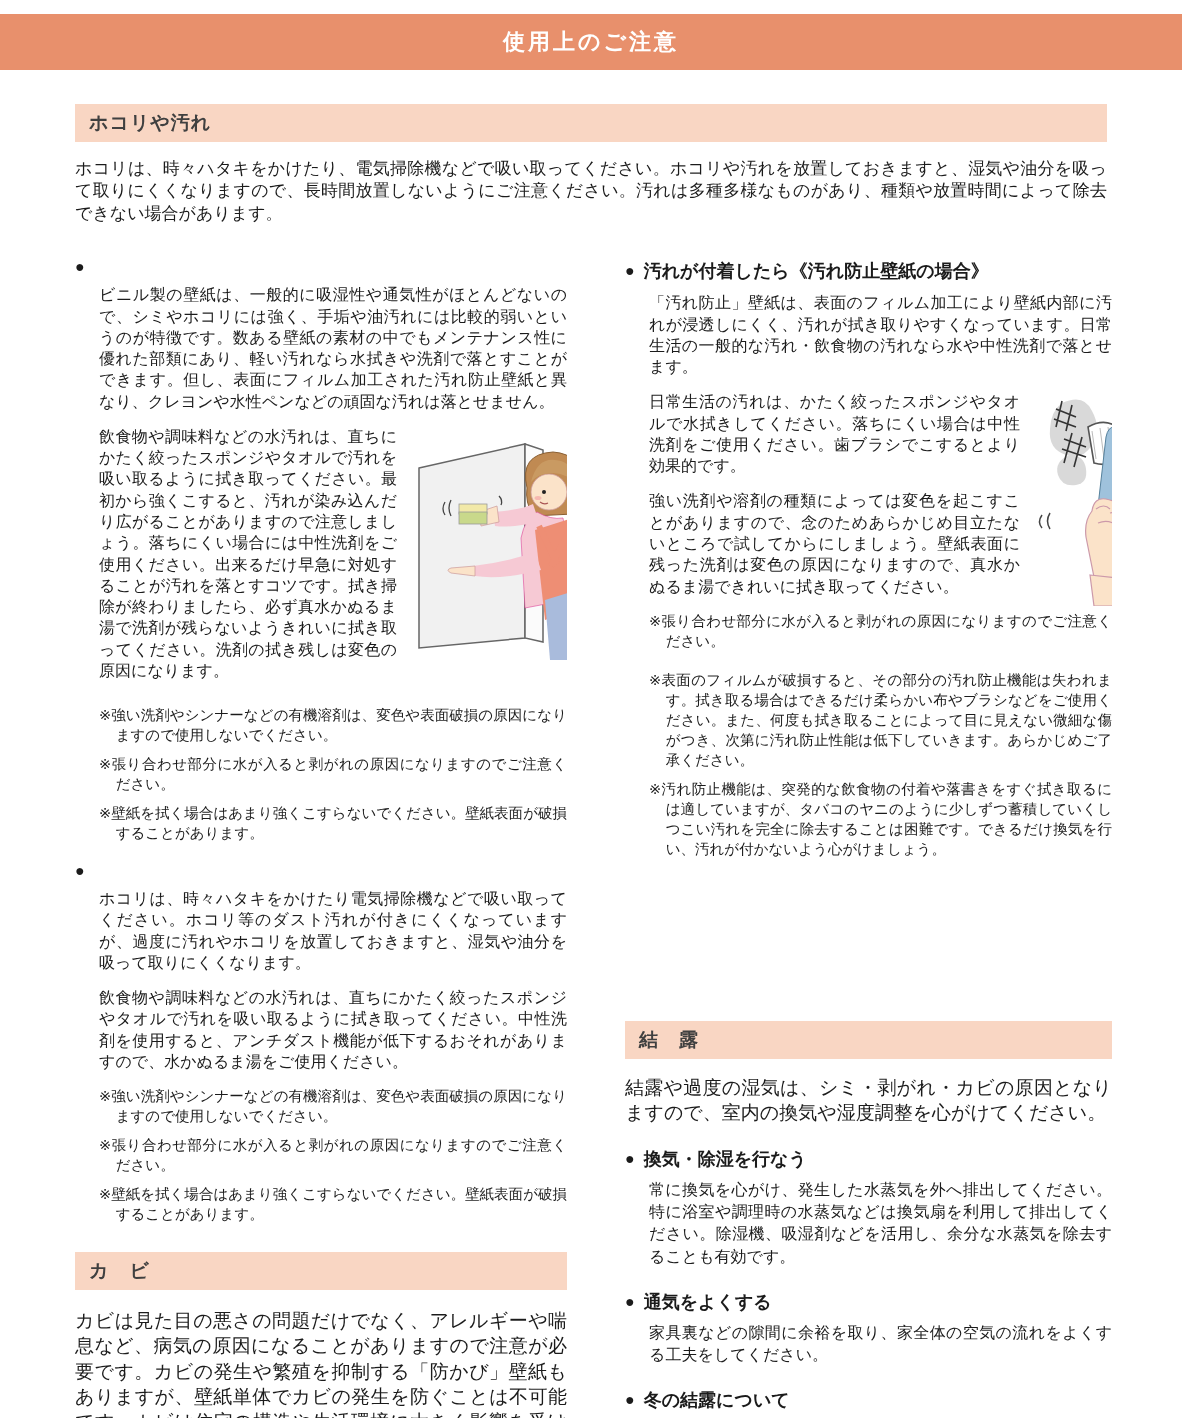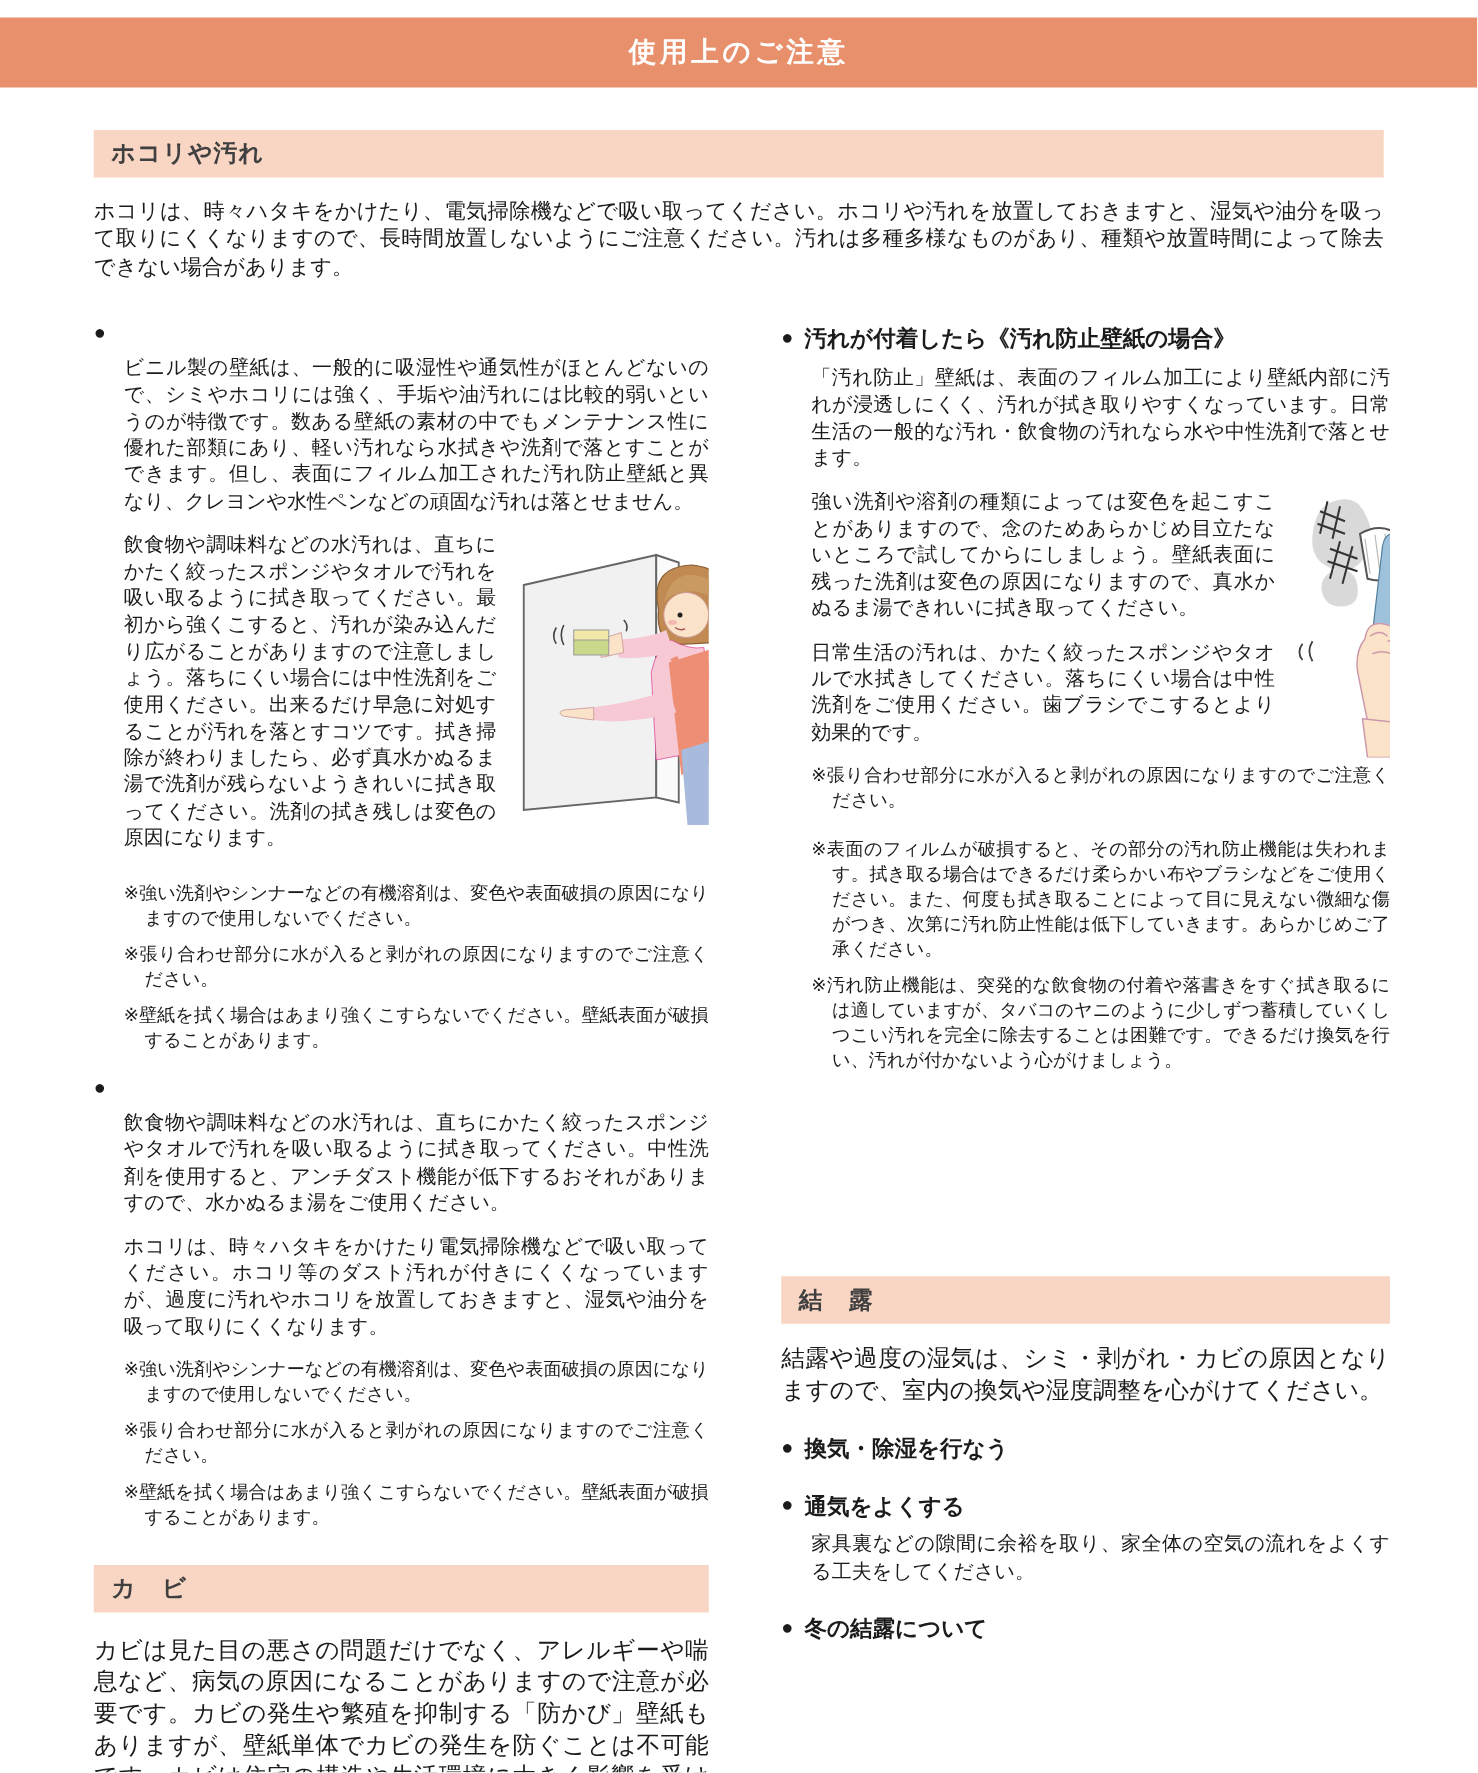--- a/index.html
+++ b/index.html
@@ -109,22 +109,22 @@
           <p class="para">飲食物や調味料などの水汚れは、直ちにかたく絞ったスポンジやタオルで汚れを吸い取るように拭き取ってください。最初から強くこすると、汚れが染み込んだり広がることがありますので注意しましょう。落ちにくい場合には中性洗剤をご使用ください。出来るだけ早急に対処することが汚れを落とすコツです。拭き掃除が終わりましたら、必ず真水かぬるま湯で洗剤が残らないようきれいに拭き取ってください。洗剤の拭き残しは変色の原因になります。</p>
         </div>
 
         <p class="note">※強い洗剤やシンナーなどの有機溶剤は、変色や表面破損の原因になりますので使用しないでください。</p>
         <p class="note">※張り合わせ部分に水が入ると剥がれの原因になりますのでご注意ください。</p>
         <p class="note">※壁紙を拭く場合はあまり強くこすらないでください。壁紙表面が破損することがあります。</p>
 
         <div class="bullet-heading">
           <span class="bullet">●</span>
         </div>
+        <p class="para">ホコリは、時々ハタキをかけたり電気掃除機などで吸い取ってください。ホコリ等のダスト汚れが付きにくくなっていますが、過度に汚れやホコリを放置しておきますと、湿気や油分を吸って取りにくくなります。</p>
         <p class="para">飲食物や調味料などの水汚れは、直ちにかたく絞ったスポンジやタオルで汚れを吸い取るように拭き取ってください。中性洗剤を使用すると、アンチダスト機能が低下するおそれがありますので、水かぬるま湯をご使用ください。</p>
-        <p class="para">ホコリは、時々ハタキをかけたり電気掃除機などで吸い取ってください。ホコリ等のダスト汚れが付きにくくなっていますが、過度に汚れやホコリを放置しておきますと、湿気や油分を吸って取りにくくなります。</p>
 
         <p class="note">※強い洗剤やシンナーなどの有機溶剤は、変色や表面破損の原因になりますので使用しないでください。</p>
         <p class="note">※張り合わせ部分に水が入ると剥がれの原因になりますのでご注意ください。</p>
         <p class="note">※壁紙を拭く場合はあまり強くこすらないでください。壁紙表面が破損することがあります。</p>
 
         <div class="section-bar bar-mold">
           <span class="bar-label">カ　ビ</span>
         </div>
         <p class="big-body">カビは見た目の悪さの問題だけでなく、アレルギーや喘息など、病気の原因になることがありますので注意が必要です。カビの発生や繁殖を抑制する「防かび」壁紙もありますが、壁紙単体でカビの発生を防ぐことは不可能です。カビは住宅の構造や生活環境に大きく影響を受けます。常に換気を心がけ、通風を良くし、湿度の上昇をおさえてください。</p>
 
@@ -156,37 +156,38 @@
               <path d="M82,36 q10,2 8,14 l-8,76 q-2,12 -10,10 q-8,-2 -7,-12 l9,-78 q2,-10 8,-10z" fill="#9FC2DC" stroke="#55809c" stroke-width="1"></path>
 
               <path d="M60,120 q2,-14 14,-12 q12,2 20,12 q8,10 6,24 l-4,40 q-16,10 -34,2 l-8,-40 q-2,-16 6,-26z" fill="#FBE3C9" stroke="#c9a" stroke-width="1.2"></path>
               <path d="M64,118 q8,-6 14,0 M78,122 q8,-2 10,6 M66,132 q10,-4 18,2" stroke="#c9a" stroke-width="1.1" fill="none"></path>
               <path d="M58,184 l38,4 l0,27 l-34,0z" fill="#FBE3C9" stroke="#c9a" stroke-width="1.2"></path>
 
               <path d="M18,122 q-5,8 0,16 M10,124 q-5,7 0,13" stroke="#444" stroke-width="1.5" fill="none"></path>
               <path d="M110,146 q5,7 0,14" stroke="#444" stroke-width="1.5" fill="none"></path>
             </svg>
           </span>
+          <p class="para">日常生活の汚れは、かたく絞ったスポンジやタオルで水拭きしてください。落ちにくい場合は中性洗剤をご使用ください。歯ブラシでこするとより効果的です。</p>
           <p class="para">強い洗剤や溶剤の種類によっては変色を起こすことがありますので、念のためあらかじめ目立たないところで試してからにしましょう。壁紙表面に残った洗剤は変色の原因になりますので、真水かぬるま湯できれいに拭き取ってください。</p>
-          <p class="para">日常生活の汚れは、かたく絞ったスポンジやタオルで水拭きしてください。落ちにくい場合は中性洗剤をご使用ください。歯ブラシでこするとより効果的です。</p>
           <p class="note">※張り合わせ部分に水が入ると剥がれの原因になりますのでご注意ください。</p>
         </div>
 
         <p class="note">※表面のフィルムが破損すると、その部分の汚れ防止機能は失われます。拭き取る場合はできるだけ柔らかい布やブラシなどをご使用ください。また、何度も拭き取ることによって目に見えない微細な傷がつき、次第に汚れ防止性能は低下していきます。あらかじめご了承ください。</p>
         <p class="note">※汚れ防止機能は、突発的な飲食物の付着や落書きをすぐ拭き取るには適していますが、タバコのヤニのように少しずつ蓄積していくしつこい汚れを完全に除去することは困難です。できるだけ換気を行い、汚れが付かないよう心がけましょう。</p>
 
         <div class="section-bar bar-cond">
           <span class="bar-label">結　露</span>
         </div>
         <p class="cond-body">結露や過度の湿気は、シミ・剥がれ・カビの原因となりますので、室内の換気や湿度調整を心がけてください。</p>
 
         <div class="bullet-heading cond-item-heading">
           <span class="bullet">●</span>
           <span>換気・除湿を行なう</span>
         </div>
+        <p class="cond-item-body">常に換気を心がけ、発生した水蒸気を外へ排出してください。特に浴室や調理時の水蒸気などは換気扇を利用して排出してください。除湿機、吸湿剤などを活用し、余分な水蒸気を除去することも有効です。</p>
 
         <div class="bullet-heading cond-item-heading">
           <span class="bullet">●</span>
           <span>通気をよくする</span>
         </div>
         <p class="cond-item-body">家具裏などの隙間に余裕を取り、家全体の空気の流れをよくする工夫をしてください。</p>
 
         <div class="bullet-heading cond-item-heading">
           <span class="bullet">●</span>
           <span>冬の結露について</span>

